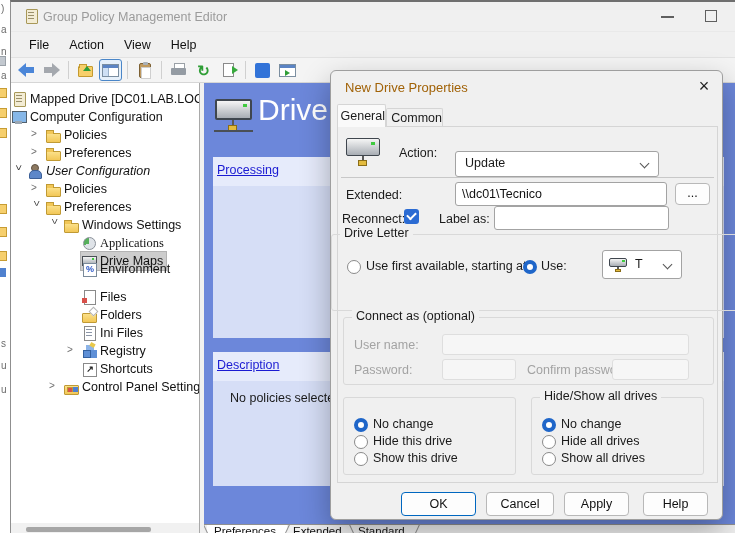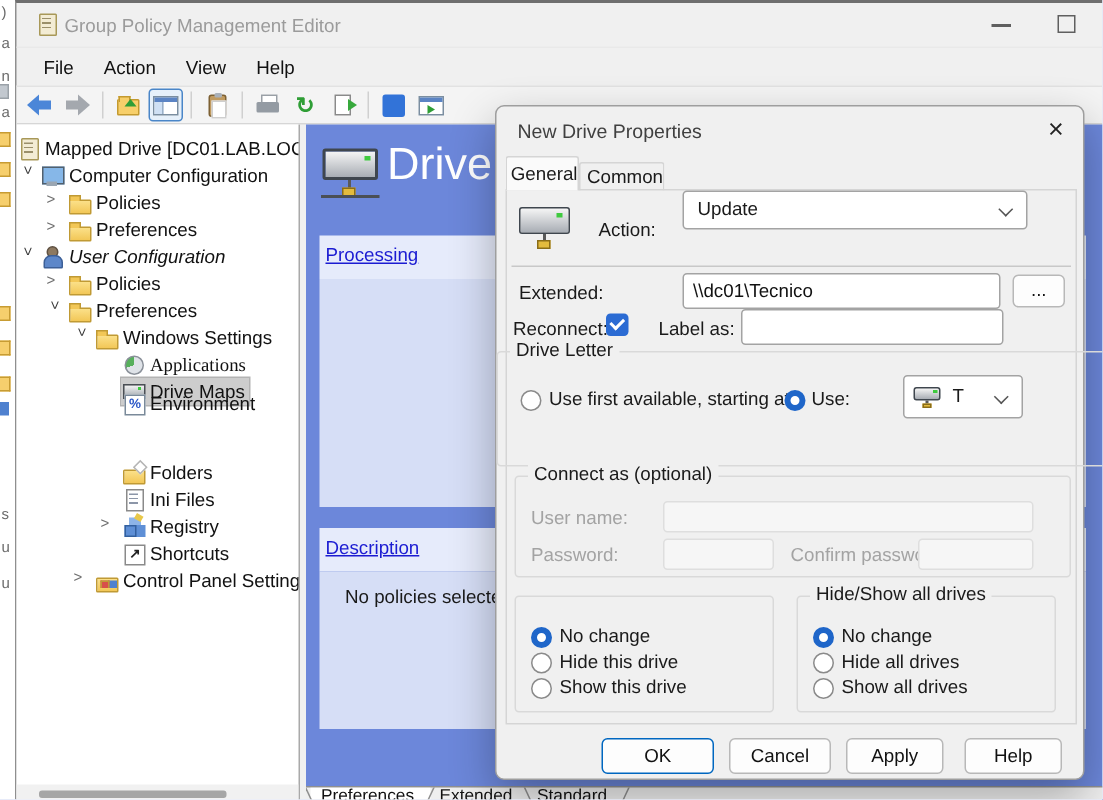--- a/index.html
+++ b/index.html
@@ -118,21 +118,21 @@
   
   .bottomtabs { position:absolute; left:193px; top:522px; width:532px; height:11px; background:#efefef; border-top:1px solid #909090; overflow:hidden;}
   .btab-active-bg { position:absolute; left:3px; top:0; width:80px; height:11px; background:#fff; }
   .btab { position:absolute; top:0px; font-size:11.5px; color:#111; }
   .btab.active { text-decoration:underline; }
   .bslant { position:absolute; top:-2px; width:1px; height:16px; background:#8f8f8f; }
 
   
   .dialog { position:absolute; left:330px; top:70px; width:393px; height:450px; background:#f0f0f0;
             border:1px solid #9e9e9e; border-radius:6px; box-shadow:0 12px 30px rgba(0,0,0,.30); }
-  .dtitle { position:absolute; left:14px; top:9px; font-size:13px; color:#404040;}
+  .dtitle { position:absolute; left:14px; top:9px; font-size:13px; color:#a16207;}
   .dclose { position:absolute; left:360px; top:2px; width:26px; height:26px; font-size:18px; color:#222; text-align:center; line-height:26px; cursor:pointer;}
   .dtab { position:absolute; border:1px solid #d5d5d5; border-bottom:none; border-radius:2px 2px 0 0; text-align:right; }
   .dtab.active { left:6px; top:33px; width:49px; height:23px; background:#fafafa; line-height:22px; z-index:2;}
   .dtab.inactive { left:55px; top:37px; width:57px; height:19px; background:#f0f0f0; line-height:18px;}
   .dpage { position:absolute; left:6px; top:55px; width:381px; height:357px; border:1px solid #d5d5d5; background:transparent;}
   .lbl { position:absolute; white-space:nowrap; color:#1a1a1a;}
   .lbl.dis { color:#a3a3a3; }
   .tbox { position:absolute; background:#fff; border:1px solid #a3a3a3; border-radius:3px; font-family:"Liberation Sans",sans-serif; font-size:12.5px; padding:0 6px; color:#111; outline:none;}
   .tbox.dis { background:#f6f6f6; border-color:#dedede; }
   .combo { position:absolute; background:#fff; border:1px solid #a3a3a3; border-radius:3px; }
@@ -243,21 +243,21 @@
         <div class="hthumb"></div>
       </div>
     <div class="trow" style="top: 7px;">
           <span class="nodebox" style="left: 0px;">
             <span class="tic i-scroll"></span>
             <span class="tlabel">Mapped Drive [DC01.LAB.LOCA</span>
           </span>
         </div>
         <div class="trow" style="top: 25px;">
           <span class="chev chev-exp" style="left: 2px;">&gt;</span>
-          <span class="nodebox" style="left: 16px;">
+          <span class="nodebox" style="left: 0;">
             <span class="tic i-computer"></span>
             <span class="tlabel">Computer Configuration</span>
           </span>
         </div>
         <div class="trow" style="top: 43px;">
           <span class="chev" style="left: 20px;">&gt;</span>
           <span class="nodebox" style="left: 34px;">
             <span class="tic i-folder"></span>
             <span class="tlabel">Policies</span>
           </span>
@@ -308,20 +308,26 @@
             <span class="tic i-drive">
               <i></i>
             </span>
             <span class="tlabel">Drive Maps</span>
           </span>
         </div>
         <div class="trow" style="top: 177px;">
           <span class="nodebox" style="left: 70px;">
             <span class="tic i-env"></span>
             <span class="tlabel">Environment</span>
+          </span>
+        </div>
+        <div class="trow" style="top: 205px;">
+          <span class="nodebox" style="left: 70px;">
+            <span class="tic i-files i-page"></span>
+            <span class="tlabel">Files</span>
           </span>
         </div>
         <div class="trow" style="top: 223px;">
           <span class="nodebox" style="left: 70px;">
             <span class="tic i-folders i-folder"></span>
             <span class="tlabel">Folders</span>
           </span>
         </div>
         <div class="trow" style="top: 241px;">
           <span class="nodebox" style="left: 70px;">
@@ -393,21 +399,21 @@
       </div>
     <div class="dpage"></div>
 
     <span class="drv drv-dlg">
       <i class="box"></i>
         <i class="led"></i>
         <i class="stem"></i>
         <i class="plug"></i>
     </span>
     <span class="lbl" style="left:68px;top:75px">Action:</span>
-    <div class="combo" style="left:124px;top:56px;width:230px;height:26px">
+    <div class="combo" style="left:124px;top:80px;width:204px;height:26px">
       <span class="cval">Update</span>
       <i class="chevron"></i>
     </div>
     <div class="hr"></div>
 
     <span class="lbl" style="left:15px;top:117px">Extended:</span>
     <input class="tbox" style="left: 124px; top: 111px; width: 212px; height: 24px;" value="\\dc01\Tecnico">
     <div class="dbtn" style="left:344px;top:112px;width:35px;height:22px;line-height:18px">...</div>
 
     <span class="lbl" style="left:11px;top:141px">Reconnect:</span>

